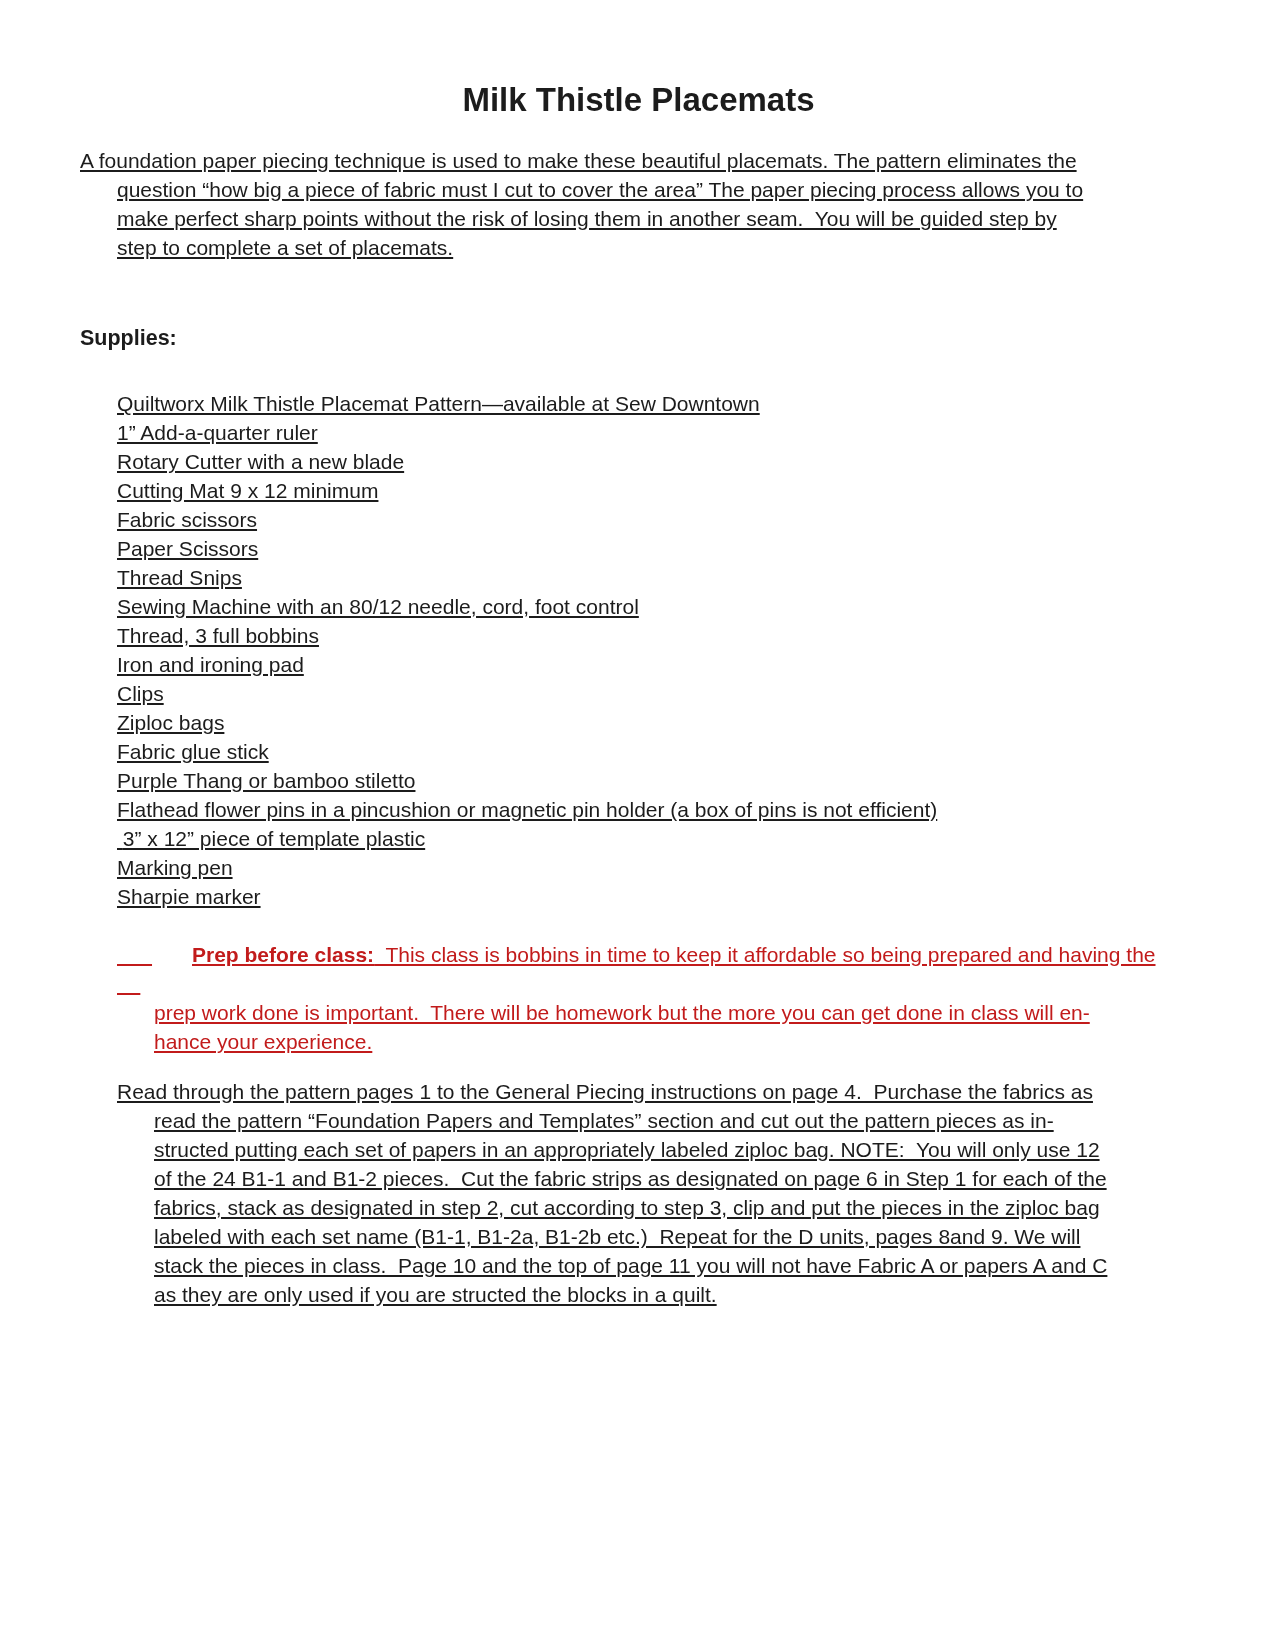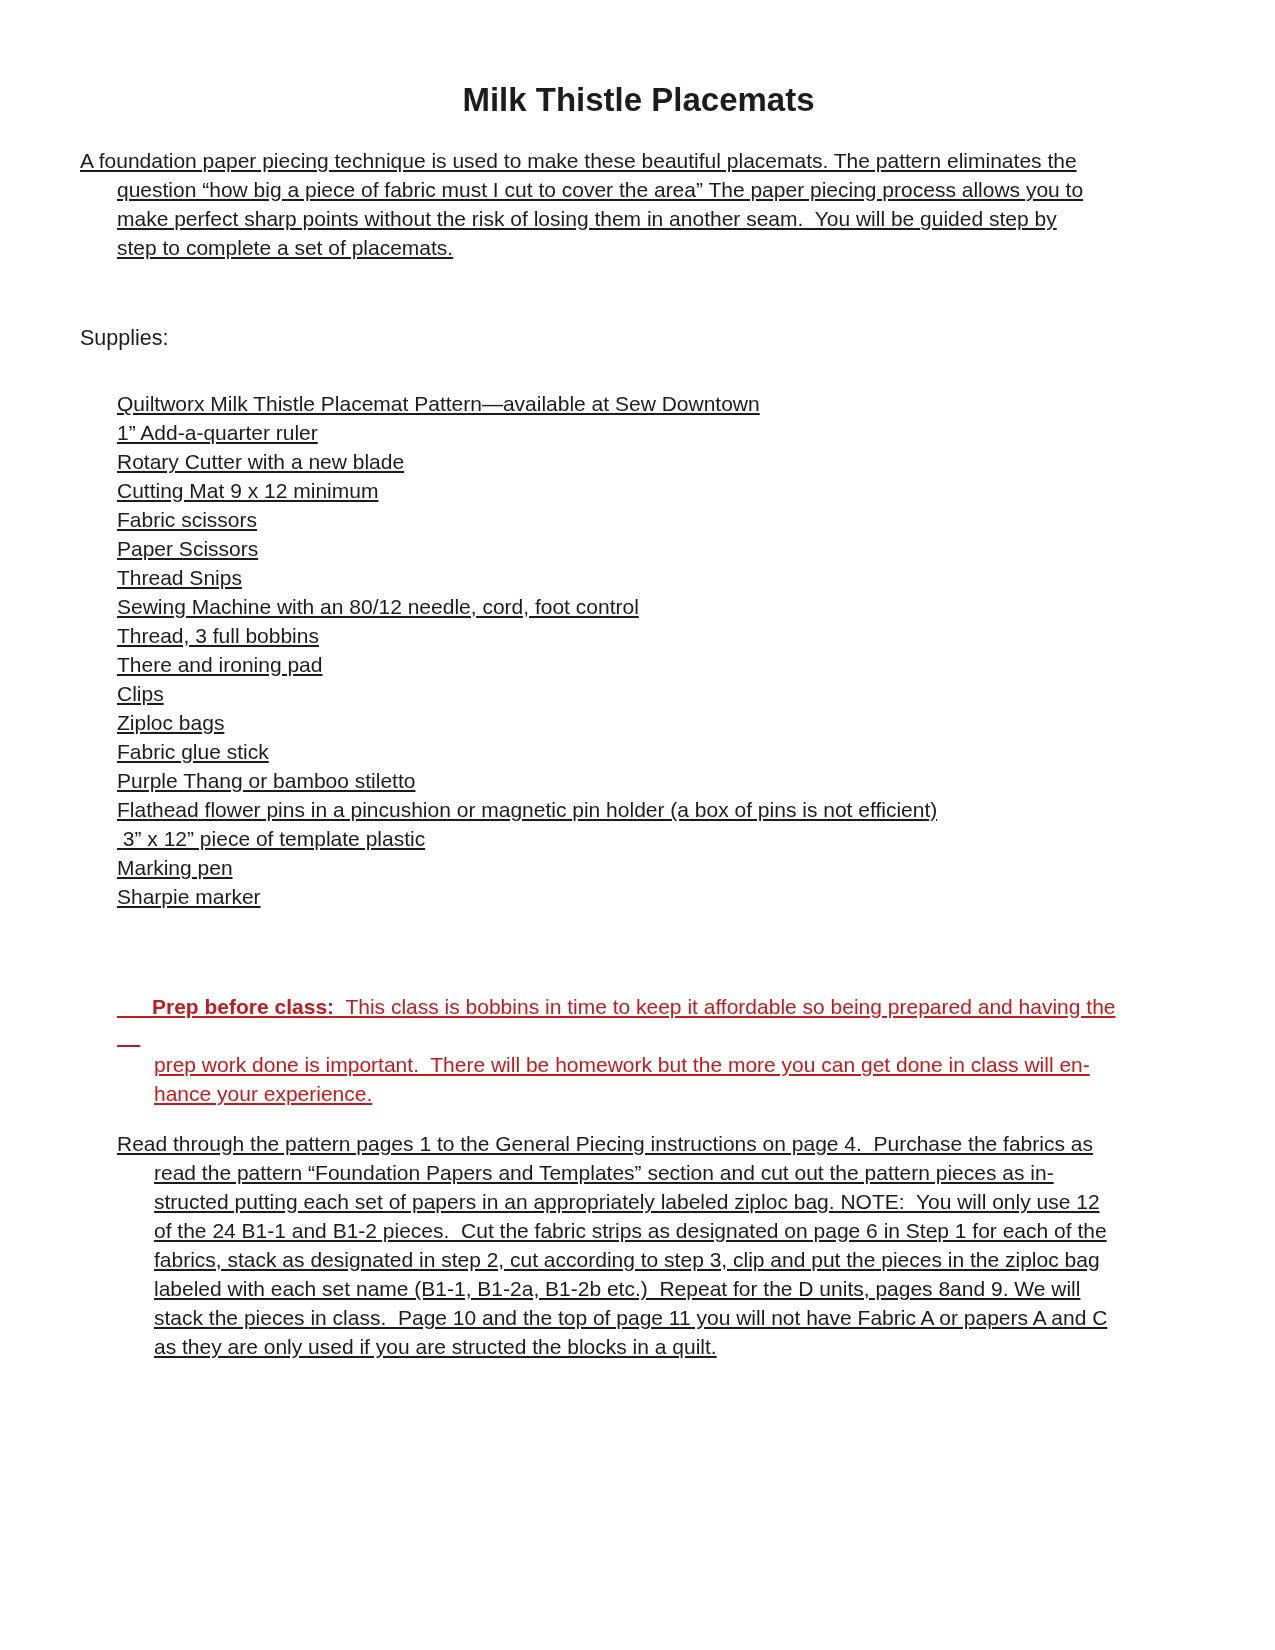--- a/index.html
+++ b/index.html
@@ -23,39 +23,39 @@
   h1.title {
     font-size: 33px;
     line-height: 40px;
     font-weight: bold;
     text-align: center;
     margin: 0 0 26px 0;
   }
   h2.section-heading {
     font-size: 21.5px;
     line-height: 29px;
-    font-weight: normal;
+    font-weight: bold;
     margin: 0 0 36px 0;
   }
   .para { margin: 0; text-decoration: underline; }
   .line {
     font-size: 21px;
     line-height: 29px;
     white-space: pre-wrap;      
     padding-left: 37px;         
   }
   .line.first { padding-left: 0; }
   .hang { margin-left: 37px; }  
   .intro { margin-bottom: 62px; }
-  .supplies { margin-bottom: 52px; }
+  .supplies { }
   .prep {
     color: var(--accent-red, #c21b1b);
     margin-bottom: 21px;
   }
-  .prep .lead { font-weight: bold; }
+  .prep .lead { font-weight: bold; margin-left: 40px; }
 </style>
 </head>
 <body>
 
 <div class="page">
 
   <h1 class="title">Milk Thistle Placemats</h1>
 
   <div class="para intro">
       <div class="line first">A foundation paper piecing technique is used to make these beautiful placemats. The pattern eliminates the</div>
@@ -69,21 +69,21 @@
   <div class="para supplies hang">
       <div class="line first">Quiltworx Milk Thistle Placemat Pattern—available at Sew Downtown</div>
       <div class="line first">1” Add-a-quarter ruler</div>
       <div class="line first">Rotary Cutter with a new blade</div>
       <div class="line first">Cutting Mat 9 x 12 minimum</div>
       <div class="line first">Fabric scissors</div>
       <div class="line first">Paper Scissors</div>
       <div class="line first">Thread Snips</div>
       <div class="line first">Sewing Machine with an 80/12 needle, cord, foot control</div>
       <div class="line first">Thread, 3 full bobbins</div>
-      <div class="line first">There and ironing pad</div>
+      <div class="line first">Iron and ironing pad</div>
       <div class="line first">Clips</div>
       <div class="line first">Ziploc bags</div>
       <div class="line first">Fabric glue stick</div>
       <div class="line first">Purple Thang or bamboo stiletto</div>
       <div class="line first">Flathead flower pins in a pincushion or magnetic pin holder (a box of pins is not efficient)</div>
       <div class="line first"> 3” x 12” piece of template plastic</div>
       <div class="line first">Marking pen</div>
       <div class="line first">Sharpie marker</div>
     </div>
 

